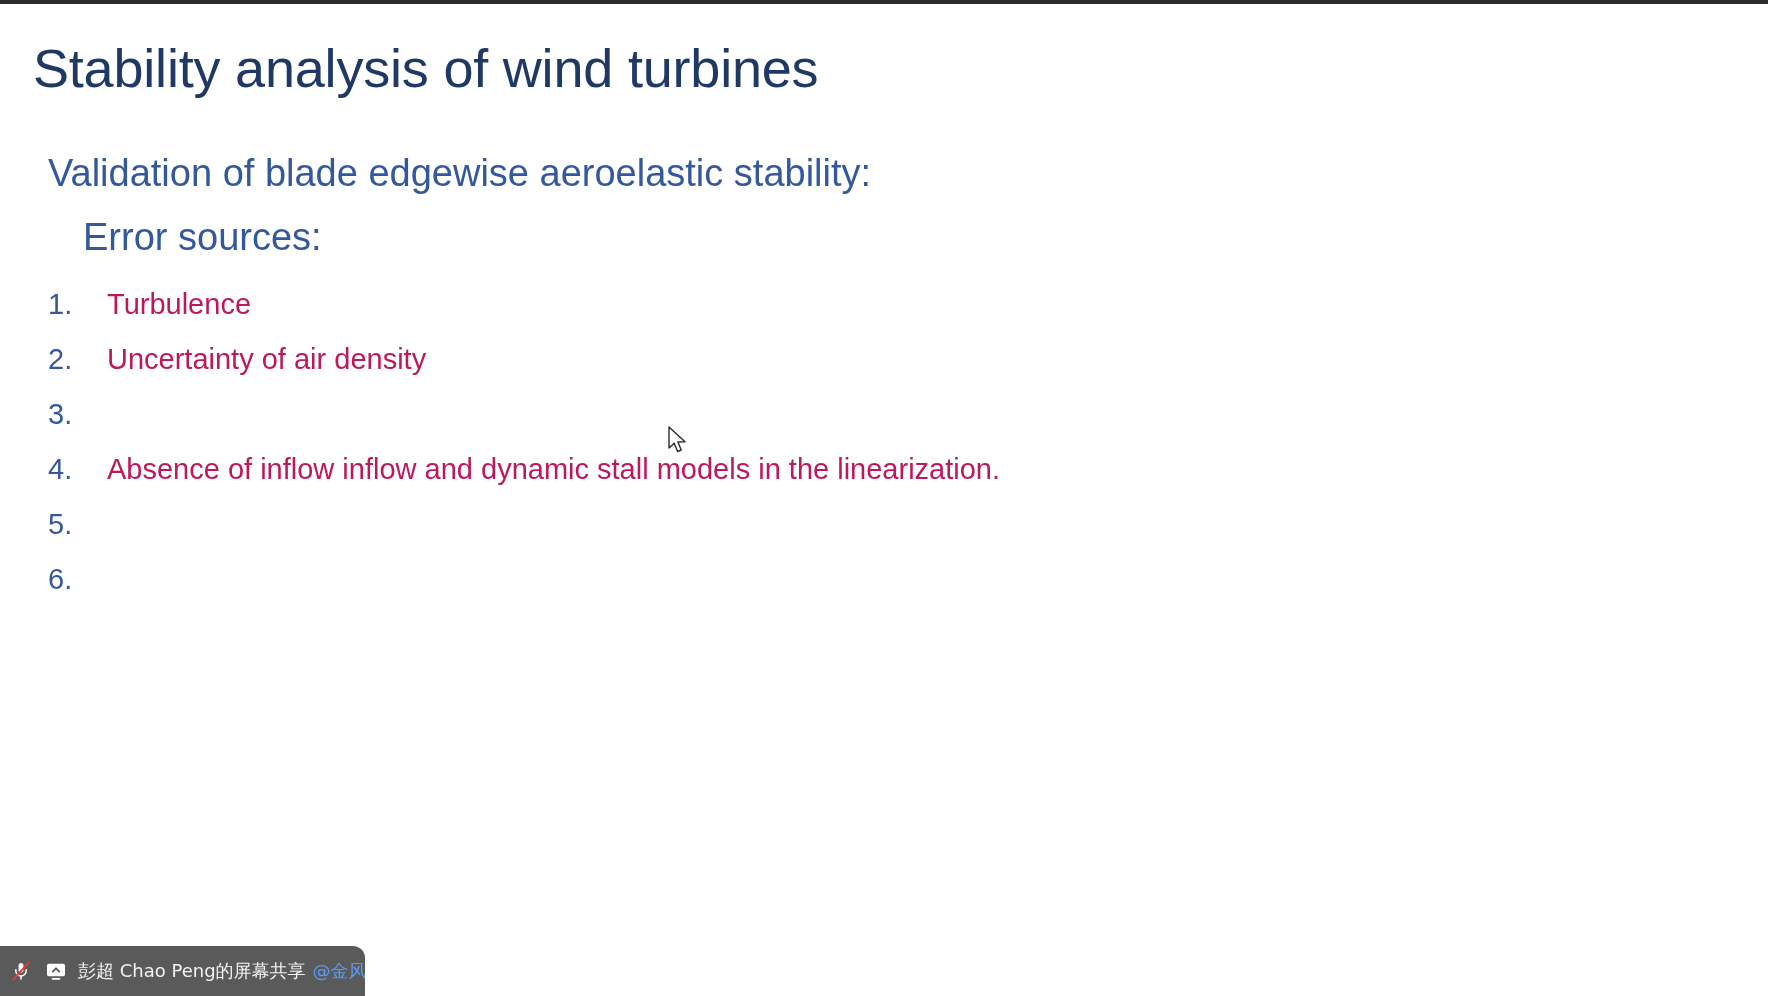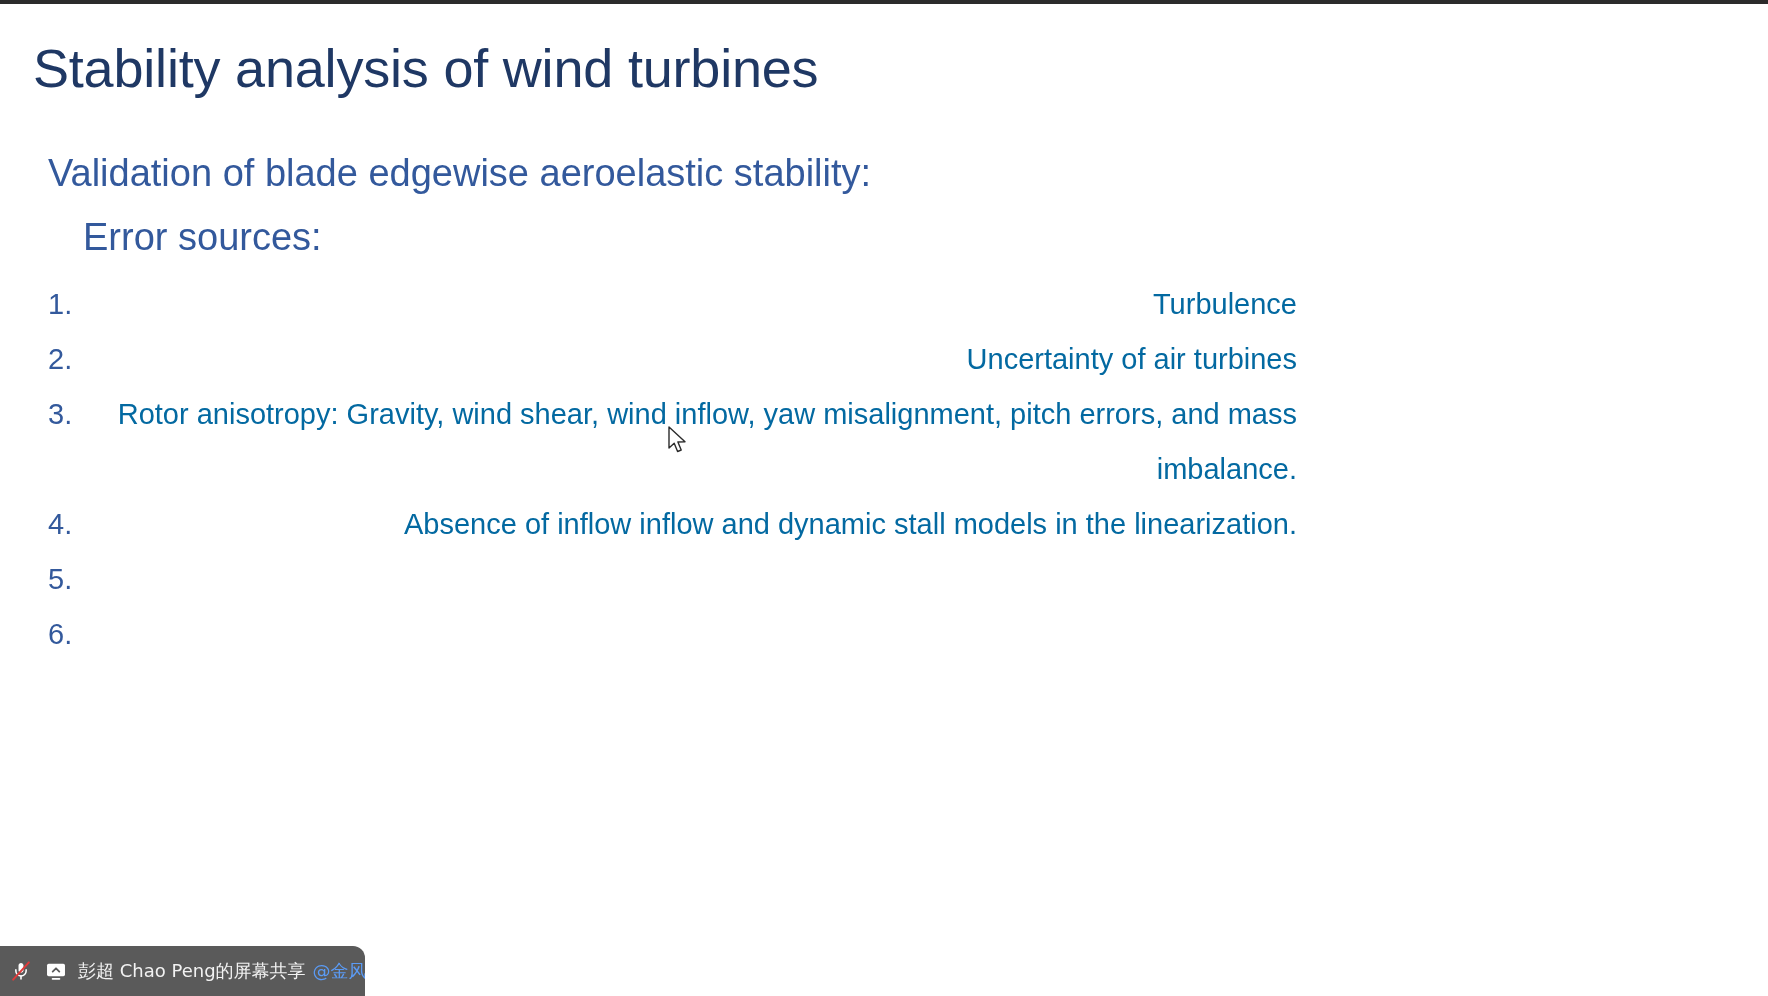--- a/index.html
+++ b/index.html
@@ -86,24 +86,23 @@
   }
   .li-num {
     flex: 0 0 59px;
     font-size: 29px;
     color: #33599C;
     line-height: 55px;
   }
   .li-text {
     flex: 1 1 auto;
     font-size: 29px;
-    color: #0369a1;
+    color: #be185d;
     line-height: 55px;
     max-width: 1190px;
-    text-align: right;
   }
 
   
   #cursor {
     position: absolute;
     left: 668px;
     top: 426px;
     width: 22px;
     height: 30px;
     pointer-events: none;
@@ -166,26 +165,25 @@
 
       <ol id="num-list" style="list-style:none;margin:0;padding:0;">
 
         <li class="li-row">
           <span class="li-num">1.</span>
           <span class="li-text">Turbulence</span>
         </li>
 
         <li class="li-row">
           <span class="li-num">2.</span>
-          <span class="li-text">Uncertainty of air turbines</span>
+          <span class="li-text">Uncertainty of air density</span>
         </li>
 
         <li class="li-row">
           <span class="li-num">3.</span>
-          <span class="li-text">Rotor anisotropy: Gravity, wind shear, wind inflow, yaw misalignment, pitch errors, and mass imbalance.</span>
         </li>
 
         <li class="li-row">
           <span class="li-num">4.</span>
           <span class="li-text">Absence of inflow inflow and dynamic stall models in the linearization.</span>
         </li>
 
         <li class="li-row">
           <span class="li-num">5.</span>
         </li>

